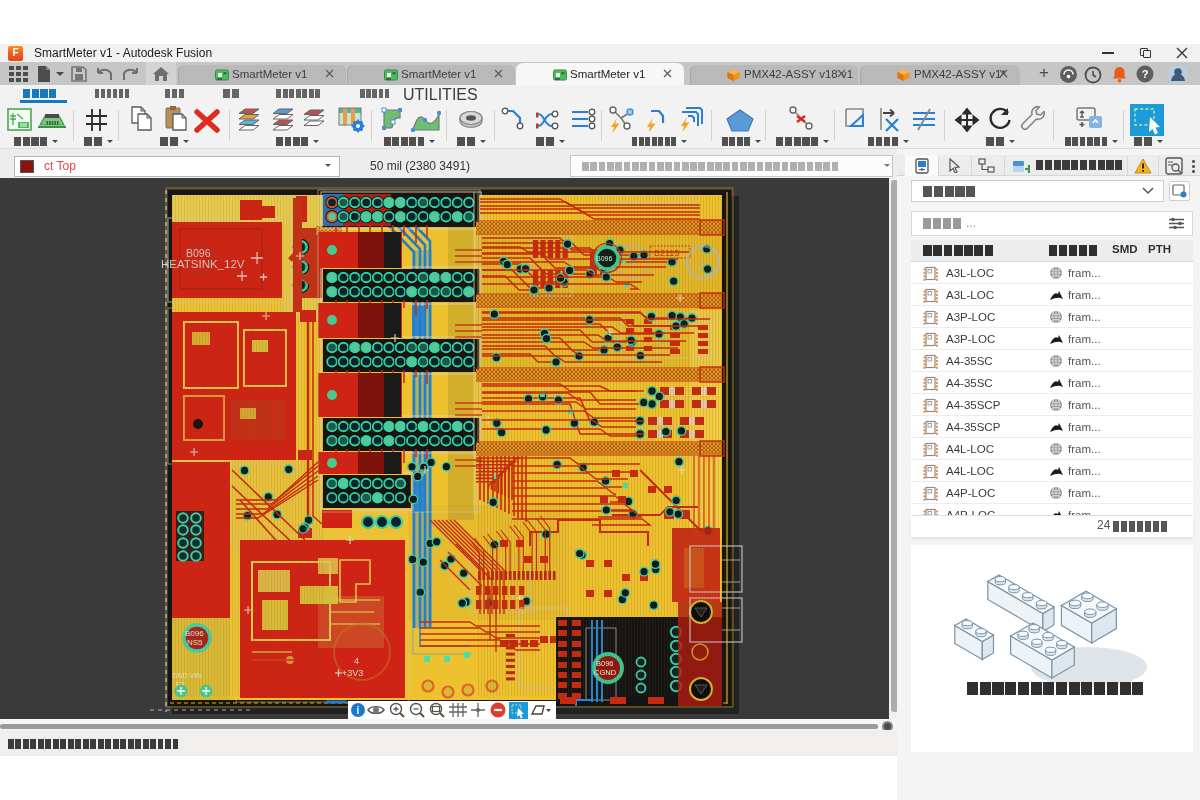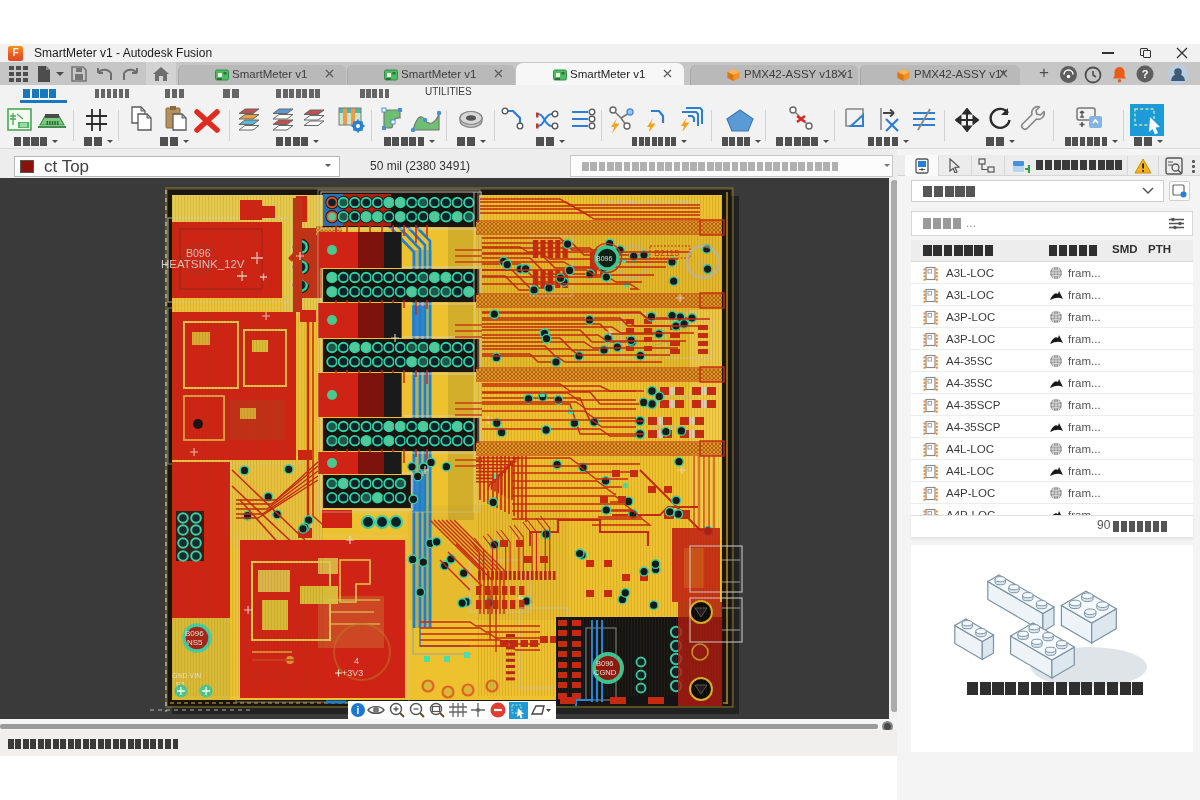--- a/index.html
+++ b/index.html
@@ -123,21 +123,21 @@
     <path d="M4 17 a7 7 0 0 1 14 0 z" fill="#3e5a78"></path>
   </svg>
 <div class="abs" style="left:0;top:85px;width:1200px;height:19px;background:#f2f2f2"></div>
 <div style="position:absolute;left:23px;top:89px;width:35.0px;height:9px;background:repeating-linear-gradient(90deg,#1878be 0 7.15px,transparent 7.15px 8.75px)"></div>
 <div class="abs" style="left:20px;top:100px;width:47px;height:3px;background:#1878be"></div>
 <div style="position:absolute;left:95px;top:89px;width:36.0px;height:9px;background:repeating-linear-gradient(90deg,rgba(62,62,62,0.78) 0 4.40px,transparent 4.40px 6.00px)"></div>
 <div style="position:absolute;left:165px;top:89px;width:21.0px;height:9px;background:repeating-linear-gradient(90deg,rgba(62,62,62,0.78) 0 5.40px,transparent 5.40px 7.00px)"></div>
 <div style="position:absolute;left:223px;top:89px;width:18.0px;height:9px;background:repeating-linear-gradient(90deg,rgba(62,62,62,0.78) 0 7.40px,transparent 7.40px 9.00px)"></div>
 <div style="position:absolute;left:276px;top:89px;width:46.0px;height:9px;background:repeating-linear-gradient(90deg,rgba(62,62,62,0.78) 0 4.97px,transparent 4.97px 6.57px)"></div>
 <div style="position:absolute;left:360px;top:89px;width:31.0px;height:9px;background:repeating-linear-gradient(90deg,rgba(62,62,62,0.78) 0 4.60px,transparent 4.60px 6.20px)"></div>
-<div class="abs" style="left:425px;top:86px;font-size:10px;color:#3c3c3c">UTILITIES</div>
+<div class="abs" style="left:403px;top:86px;font-size:16px;color:#3c3c3c">UTILITIES</div>
 <div class="abs" style="left:0;top:104px;width:1200px;height:45px;background:#f2f2f2;border-bottom:1px solid #dadada"></div>
 <div class="abs" style="left:72.5px;top:110px;width:1px;height:31px;background:#d2d2d2"></div>
 <div class="abs" style="left:117.5px;top:110px;width:1px;height:31px;background:#d2d2d2"></div>
 <div class="abs" style="left:229px;top:110px;width:1px;height:31px;background:#d2d2d2"></div>
 <div class="abs" style="left:371px;top:110px;width:1px;height:31px;background:#d2d2d2"></div>
 <div class="abs" style="left:446px;top:110px;width:1px;height:31px;background:#d2d2d2"></div>
 <div class="abs" style="left:494px;top:110px;width:1px;height:31px;background:#d2d2d2"></div>
 <div class="abs" style="left:601px;top:110px;width:1px;height:31px;background:#d2d2d2"></div>
 <div class="abs" style="left:711px;top:110px;width:1px;height:31px;background:#d2d2d2"></div>
 <div class="abs" style="left:765px;top:110px;width:1px;height:31px;background:#d2d2d2"></div>
@@ -332,21 +332,21 @@
     <path d="M17 17 l2.5 -3 l2.5 3" fill="none" stroke="#fff" stroke-width="1.6"></path>
   </svg>
 <svg class="abs" style="left:1130px;top:104px" width="34" height="32" viewBox="0 0 34 32">
     <rect x="0" y="0" width="34" height="32" fill="#1c9bd8"></rect>
     <rect x="5" y="5" width="19" height="16" fill="none" stroke="#bfe8a8" stroke-width="1.4" stroke-dasharray="3 2.2"></rect>
     <path d="M20 13 L30 23 L25.5 23.5 L28 29 L25 30.5 L22.5 25 L19 28 Z" fill="#fff"></path>
   </svg>
 <div class="abs" style="left:0;top:149px;width:897px;height:29px;background:#ededed"></div>
 <div class="abs" style="left:14px;top:156px;width:326px;height:21px;background:#fff;border:1px solid #b5b5b5"></div>
 <div class="abs" style="left:20px;top:160px;width:14px;height:13px;background:#8c120c;border:1px solid #555"></div>
-<div class="abs" style="left:44px;top:156px;height:21px;line-height:21px;font-size:17px;color:#404040">ct Top</div>
+<div class="abs" style="left:44px;top:156px;height:21px;line-height:21px;font-size:12px;color:#ef4444">ct Top</div>
 <div style="position:absolute;left:325px;top:164px;width:0;height:0;border-left:3.5px solid transparent;border-right:3.5px solid transparent;border-top:3.5px solid #555"></div>
 <div class="abs" style="left:370px;top:156px;height:21px;line-height:21px;font-size:12px;color:#333">50 mil (2380 3491)</div>
 <div class="abs" style="left:570px;top:155px;width:323px;height:22px;background:#fcfcfc;border:1px solid #c6c6c6"></div>
 <div style="position:absolute;left:582px;top:162px;width:258.0px;height:9px;background:repeating-linear-gradient(90deg,rgba(150,150,150,0.75) 0 6.72px,transparent 6.72px 8.32px)"></div>
 <div style="position:absolute;left:884px;top:164px;width:0;height:0;border-left:3.5px solid transparent;border-right:3.5px solid transparent;border-top:3.5px solid #777"></div>
 <svg class="abs" style="left:0;top:178px" width="889" height="553" viewBox="0 178 889 553">
     <rect x="0" y="178" width="889" height="553" fill="#3a3a3a"></rect>
     <rect x="172" y="196" width="567" height="518" fill="#222"></rect>
     <rect x="166" y="188" width="567" height="519" fill="none" stroke="#8a7820" stroke-width="1"></rect>
     <rect x="168" y="190" width="563" height="516" fill="#191512"></rect>
@@ -1558,21 +1558,21 @@
       <rect x="12.8" y="9.3" width="2" height="2" fill="#e8873a"></rect>
       <rect x="0.5" y="12.7" width="2" height="2" fill="#e8873a"></rect>
       <rect x="12.8" y="12.7" width="2" height="2" fill="#e8873a"></rect>
     </svg>
 <svg class="abs" style="left:138px;top:247px" width="15" height="13">
       <path d="M1 11 Q5 2 9 5 L10 2 L14 10 Q9 7 1 11 Z" fill="#1a1a1a"></path>
     </svg>
 <div class="abs" style="left:157px;top:242px;height:22px;line-height:22px;font-size:11.5px;color:#555">fram...</div>
 </div>
 <div class="abs" style="left:911px;top:515px;width:282px;height:22px;background:#fff;border-top:1px solid #e0e0e0;box-shadow:0 2px 3px rgba(0,0,0,0.08)"></div>
-<div class="abs" style="left:1097px;top:518px;font-size:12px;color:#555">90</div>
+<div class="abs" style="left:1097px;top:518px;font-size:12px;color:#555">24</div>
 <div style="position:absolute;left:1113px;top:521px;width:56.0px;height:11px;background:repeating-linear-gradient(90deg,#555 0 6.40px,transparent 6.40px 8.00px)"></div>
 <div class="abs" style="left:911px;top:545px;width:282px;height:207px;background:#fff"></div>
 <svg class="abs" style="left:911px;top:545px" width="282px" height="207px" viewBox="0 0 282 207">
 <ellipse cx="178" cy="122" rx="58" ry="20" fill="#b9c4ce" opacity="0.45"></ellipse>
 <polygon points="76.8,36.5 131.9,68.5 131.9,86.5 76.8,54.5" fill="#eef3f7" stroke="#7a93a8" stroke-width="1.2"></polygon>
     <polygon points="143.0,62.0 131.9,68.5 131.9,86.5 143.0,80.0" fill="#dde7ee" stroke="#7a93a8" stroke-width="1.2"></polygon>
     <polygon points="88.0,30.0 143.0,62.0 131.9,68.5 76.8,36.5" fill="#f6f9fb" stroke="#7a93a8" stroke-width="1.2"></polygon>
     <path d="M84.1 34.2 v3 a5.2 2.6 0 0 0 10.4 0 v-3" fill="#dde7ee" stroke="#7a93a8" stroke-width="1"></path>
     <ellipse cx="89.3" cy="34.2" rx="5.2" ry="2.6" fill="#f6f9fb" stroke="#7a93a8" stroke-width="1"></ellipse>
     <path d="M97.8 42.2 v3 a5.2 2.6 0 0 0 10.4 0 v-3" fill="#dde7ee" stroke="#7a93a8" stroke-width="1"></path>

